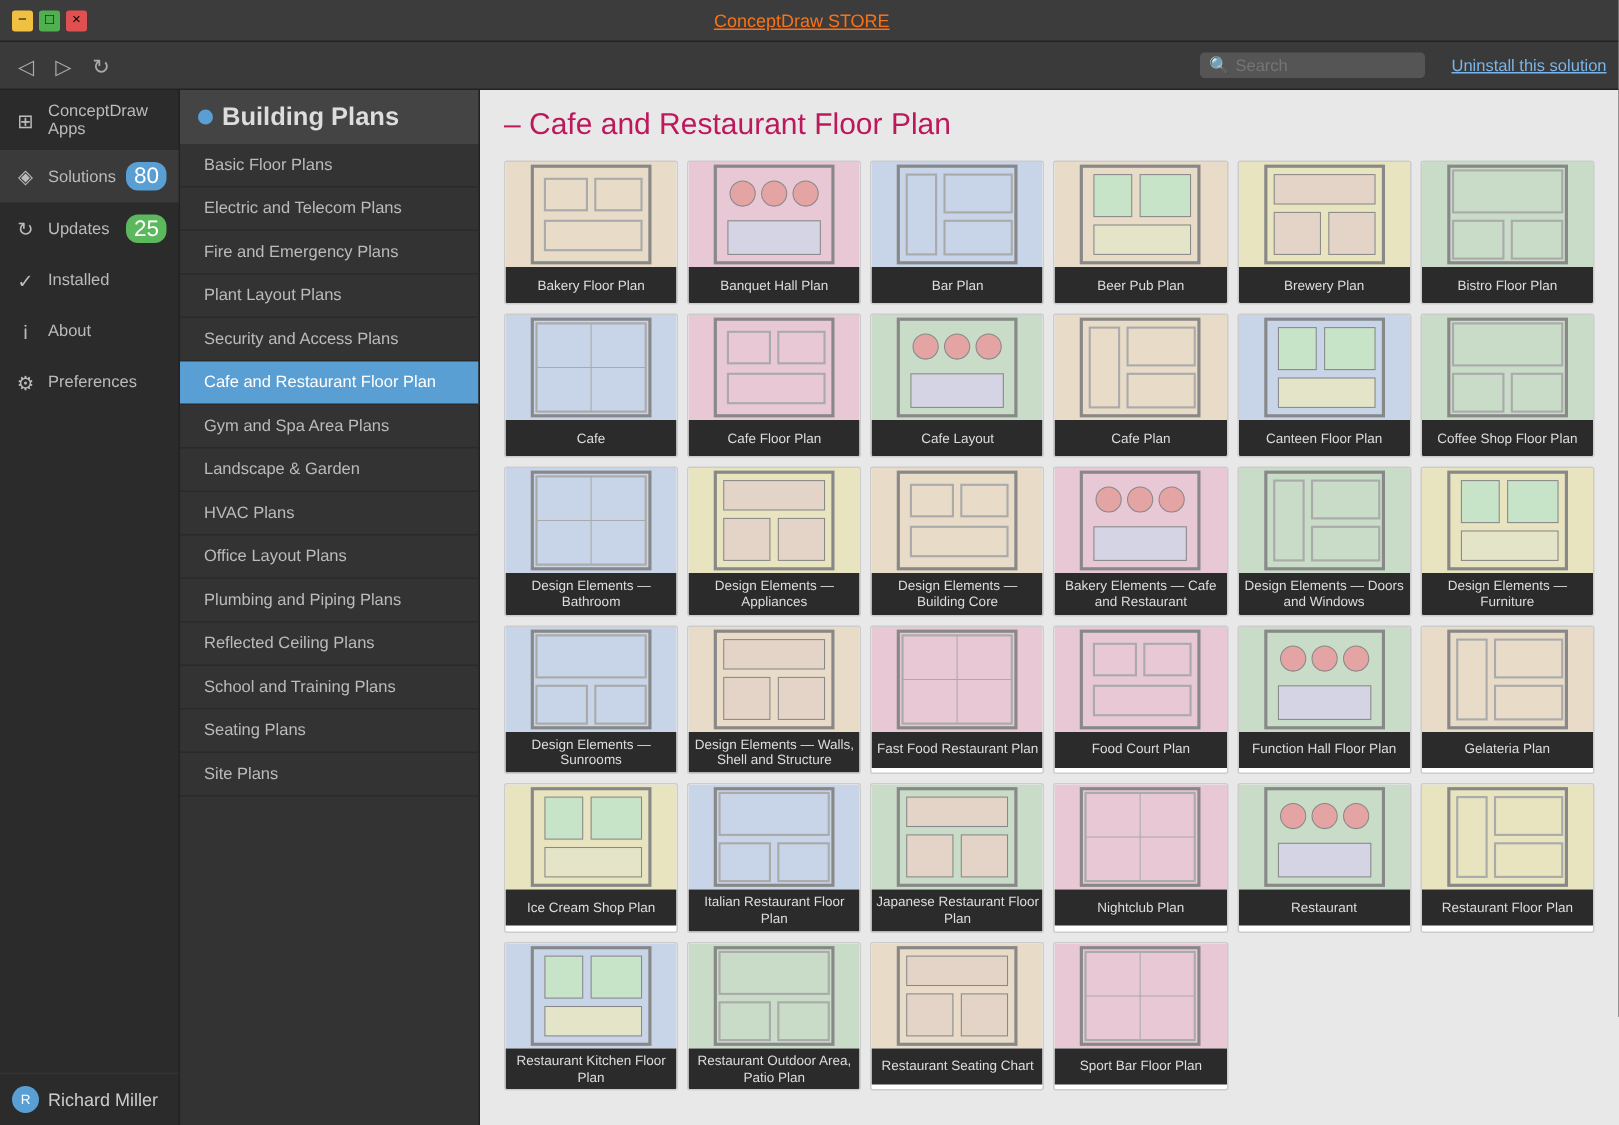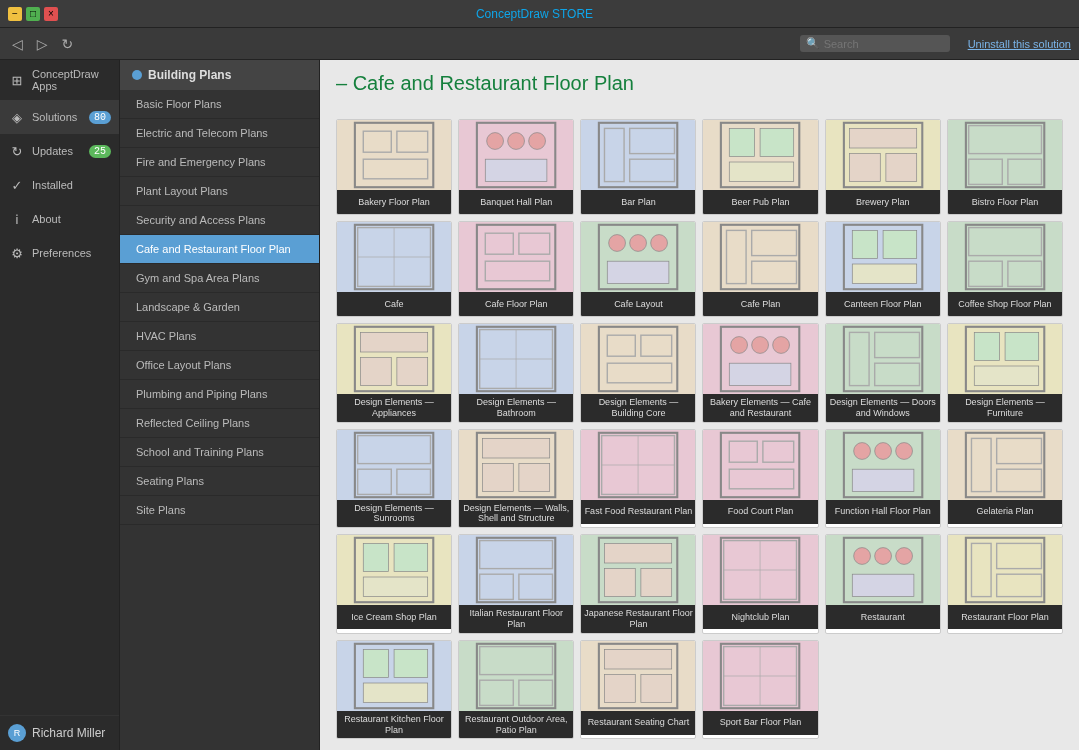--- a/index.html
+++ b/index.html
@@ -12,21 +12,21 @@
       display: flex;
       align-items: center;
       justify-content: space-between;
       padding: 0 8px;
       border-bottom: 1px solid #222;
     }
     .title-bar-btn { width: 14px; height: 14px; border-radius: 2px; border: none; cursor: pointer; font-size: 10px; display: flex; align-items: center; justify-content: center; }
     .title-bar-btn.minimize { background: #f0c040; }
     .title-bar-btn.maximize { background: #50b050; }
     .title-bar-btn.close { background: #e05050; }
-    .title-bar-title { color: #0ea5e9; font-size: 12px; }
+    .title-bar-title { color: #f97316; font-size: 12px; text-decoration: underline; }
     .title-bar-left { display: flex; gap: 4px; }
 
     
     .toolbar {
       background: #3a3a3a;
       height: 32px;
       display: flex;
       align-items: center;
       padding: 0 8px;
       gap: 6px;
@@ -39,35 +39,35 @@
     .uninstall-link { color: #7ab4e8; font-size: 11px; cursor: pointer; text-decoration: underline; margin-left: 12px; text-align: center; }
 
     
     .main-layout { display: flex; flex: 1; overflow: hidden; }
 
     
     .sidebar { width: 120px; background: #2b2b2b; display: flex; flex-direction: column; border-right: 1px solid #222; }
     .sidebar-item { display: flex; align-items: center; padding: 8px 8px; gap: 6px; cursor: pointer; font-size: 11px; color: #bbb; }
     .sidebar-item.active { background: #3a3a3a; }
     .sidebar-icon { width: 18px; height: 18px; display: flex; align-items: center; justify-content: center; font-size: 13px; flex-shrink: 0; }
-    .badge { background: #5a9fd4; color: #fff; border-radius: 8px; font-size: 10px; padding: 1px 5px; margin-left: auto; font-family: Liberation Mono, monospace; }
+    .badge { background: #5a9fd4; color: #fff; border-radius: 8px; font-size: 15px; padding: 1px 5px; margin-left: auto; }
     .badge.green { background: #5cb85c; }
     .sidebar-bottom { margin-top: auto; padding: 8px; display: flex; align-items: center; gap: 6px; border-top: 1px solid #333; }
     .avatar { width: 18px; height: 18px; background: #5a9fd4; border-radius: 50%; display: flex; align-items: center; justify-content: center; font-size: 9px; color: #fff; }
 
     
     .nav-panel { width: 200px; background: #333; border-right: 1px solid #222; overflow-y: auto; }
-    .nav-header { background: #444; padding: 8px 12px; display: flex; align-items: center; gap: 6px; font-size: 12px; color: #ddd; font-weight: bold; }
+    .nav-header { background: #444; padding: 8px 12px; display: flex; align-items: center; gap: 6px; font-size: 17px; color: #ddd; font-weight: bold; }
     .nav-header-dot { width: 10px; height: 10px; background: #5a9fd4; border-radius: 50%; }
     .nav-item { padding: 8px 16px; cursor: pointer; font-size: 11px; color: #bbb; border-bottom: 1px solid #2a2a2a; }
     .nav-item.active { background: #5a9fd4; color: #fff; }
 
     
     .content-area { flex: 1; background: #e8e8e8; overflow-y: auto; padding: 12px 16px; }
-    .content-title { font-size: 20px; color: #15803d; margin-bottom: 24px; font-weight: normal; }
+    .content-title { font-size: 20px; color: #be185d; margin-bottom: 12px; font-weight: normal; }
 
     
     .grid { display: grid; grid-template-columns: repeat(6, 1fr); gap: 6px; }
     .grid-item { background: #fff; border: 1px solid #ccc; cursor: pointer; text-align: center; border-radius: 2px; overflow: hidden; }
     .grid-thumb { width: 100%; height: 70px; background: #f0f0f0; display: flex; align-items: center; justify-content: center; overflow: hidden; }
     .grid-label { font-size: 9px; color: #333; padding: 3px 2px; background: #2b2b2b; color: #ddd; min-height: 24px; display: flex; align-items: center; justify-content: center; line-height: 1.2; }
     .thumb-beige { background: #e8dcc8; }
     .thumb-green { background: #c8dcc8; }
     .thumb-blue { background: #c8d4e8; }
     .thumb-yellow { background: #e8e4c0; }
@@ -290,40 +290,40 @@
             <svg viewBox="0 0 60 50" class="fp">
               <rect x="2" y="2" width="56" height="46" fill="none" stroke="#888" stroke-width="1.5"></rect>
               <rect x="4" y="4" width="52" height="20" fill="none" stroke="#aaa" stroke-width="1"></rect>
               <rect x="4" y="28" width="24" height="18" fill="none" stroke="#aaa" stroke-width="1"></rect>
               <rect x="32" y="28" width="24" height="18" fill="none" stroke="#aaa" stroke-width="1"></rect>
             </svg>
           </div>
           <div class="grid-label">Coffee Shop Floor Plan</div>
         </div>
         <div class="grid-item">
+          <div class="grid-thumb thumb-blue">
+            <svg viewBox="0 0 60 50" class="fp">
+              <rect x="2" y="2" width="56" height="46" fill="none" stroke="#888" stroke-width="1.5"></rect>
+              <rect x="4" y="4" width="52" height="42" fill="none" stroke="#aaa" stroke-width="1"></rect>
+              <line x1="30" y1="4" x2="30" y2="46" stroke="#aaa" stroke-width="0.5"></line>
+              <line x1="4" y1="25" x2="56" y2="25" stroke="#aaa" stroke-width="0.5"></line>
+            </svg>
+          </div>
+          <div class="grid-label">Design Elements — Bathroom</div>
+        </div>
+        <div class="grid-item">
           <div class="grid-thumb thumb-yellow">
             <svg viewBox="0 0 60 50" class="fp">
               <rect x="2" y="2" width="56" height="46" fill="none" stroke="#888" stroke-width="1.5"></rect>
               <rect x="6" y="6" width="48" height="14" fill="#e4d4c8" stroke="#888" stroke-width="0.5"></rect>
               <rect x="6" y="24" width="22" height="20" fill="#e4d4c8" stroke="#888" stroke-width="0.5"></rect>
               <rect x="32" y="24" width="22" height="20" fill="#e4d4c8" stroke="#888" stroke-width="0.5"></rect>
             </svg>
           </div>
           <div class="grid-label">Design Elements — Appliances</div>
-        </div>
-        <div class="grid-item">
-          <div class="grid-thumb thumb-blue">
-            <svg viewBox="0 0 60 50" class="fp">
-              <rect x="2" y="2" width="56" height="46" fill="none" stroke="#888" stroke-width="1.5"></rect>
-              <rect x="4" y="4" width="52" height="42" fill="none" stroke="#aaa" stroke-width="1"></rect>
-              <line x1="30" y1="4" x2="30" y2="46" stroke="#aaa" stroke-width="0.5"></line>
-              <line x1="4" y1="25" x2="56" y2="25" stroke="#aaa" stroke-width="0.5"></line>
-            </svg>
-          </div>
-          <div class="grid-label">Design Elements — Bathroom</div>
         </div>
         <div class="grid-item">
           <div class="grid-thumb thumb-beige">
             <svg viewBox="0 0 60 50" class="fp">
               <rect x="2" y="2" width="56" height="46" fill="none" stroke="#888" stroke-width="1.5"></rect>
               <rect x="8" y="8" width="20" height="15" fill="none" stroke="#aaa" stroke-width="1"></rect>
               <rect x="32" y="8" width="22" height="15" fill="none" stroke="#aaa" stroke-width="1"></rect>
               <rect x="8" y="28" width="46" height="14" fill="none" stroke="#aaa" stroke-width="1"></rect>
             </svg>
           </div>

